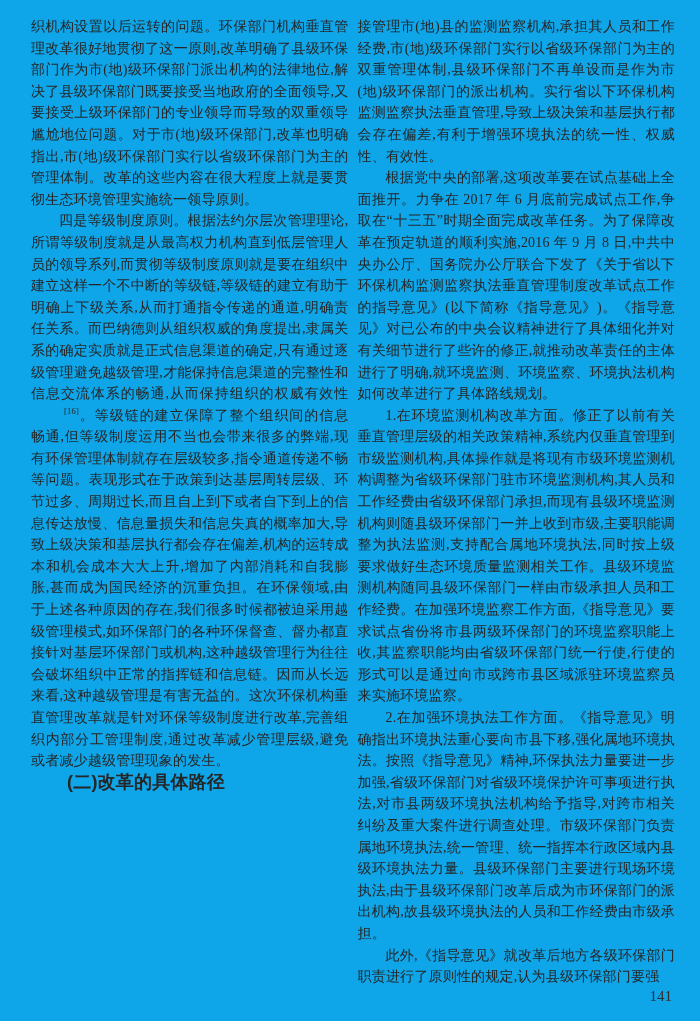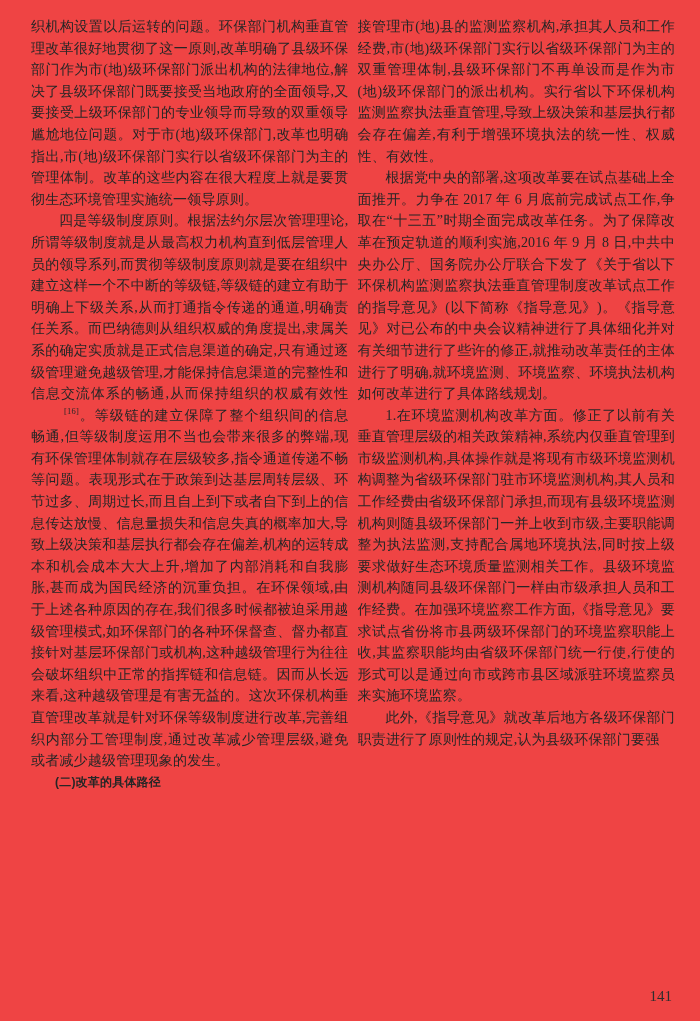--- a/index.html
+++ b/index.html
@@ -4,21 +4,21 @@
 <style>
   html, body {
     margin: 0;
     padding: 0;
     background: #e9e8e6;
   }
   .page {
     position: relative;
     width: 700px;
     height: 1021px;
-    background: #ef4444;
+    background: #0ea5e9;
     overflow: hidden;
     font-family: "Liberation Serif", "DejaVu Serif", serif;
     color: #262626;
     box-sizing: border-box;
   }
   .columns {
     position: absolute;
     left: 31px;
     top: 16px;
     width: 644px;
@@ -37,21 +37,21 @@
     font-size: 14px;
     line-height: 21.6px;
     letter-spacing: 0.2px;
   }
   p.cont { text-indent: 0; }
   p.body { text-indent: 2em; }
   p.heading {
     text-indent: 2em;
     font-weight: bold;
     font-family: "Liberation Sans", "DejaVu Sans", sans-serif;
-    font-size: 12px;
+    font-size: 18px;
   }
   sup.cite {
     font-size: 8.5px;
     line-height: 0;
     vertical-align: super;
     padding-left: 33px;
   }
   .page-number {
     position: absolute;
     right: 28px;
@@ -70,18 +70,19 @@
     <div class="column">
       <p class="cont">织机构设置以后运转的问题。环保部门机构垂直管理改革很好地贯彻了这一原则,改革明确了县级环保部门作为市(地)级环保部门派出机构的法律地位,解决了县级环保部门既要接受当地政府的全面领导,又要接受上级环保部门的专业领导而导致的双重领导尴尬地位问题。对于市(地)级环保部门,改革也明确指出,市(地)级环保部门实行以省级环保部门为主的管理体制。改革的这些内容在很大程度上就是要贯彻生态环境管理实施统一领导原则。</p>
       <p class="body"><span>四是等级制度原则。根据法约尔层次管理理论,所谓等级制度就是从最高权力机构直到低层管理人员的领导系列,而贯彻等级制度原则就是要在组织中建立这样一个不中断的等级链,等级链的建立有助于明确上下级关系,从而打通指令传递的通道,明确责任关系。而巴纳德则从组织权威的角度提出,隶属关系的确定实质就是正式信息渠道的确定,只有通过逐级管理避免越级管理,才能保持信息渠道的完整性和信息交流体系的畅通,从而保持组织的权威有效性</span><sup class="cite">[16]</sup><span>。等级链的建立保障了整个组织间的信息畅通,但等级制度运用不当也会带来很多的弊端,现有环保管理体制就存在层级较多,指令通道传递不畅等问题。表现形式在于政策到达基层周转层级、环节过多、周期过长,而且自上到下或者自下到上的信息传达放慢、信息量损失和信息失真的概率加大,导致上级决策和基层执行都会存在偏差,机构的运转成本和机会成本大大上升,增加了内部消耗和自我膨胀,甚而成为国民经济的沉重负担。在环保领域,由于上述各种原因的存在,我们很多时候都被迫采用越级管理模式,如环保部门的各种环保督查、督办都直接针对基层环保部门或机构,这种越级管理行为往往会破坏组织中正常的指挥链和信息链。因而从长远来看,这种越级管理是有害无益的。这次环保机构垂直管理改革就是针对环保等级制度进行改革,完善组织内部分工管理制度,通过改革减少管理层级,避免或者减少越级管理现象的发生。</span></p>
       <p class="heading">(二)改革的具体路径</p>
     </div>
 
     <div class="column">
       <p class="cont">接管理市(地)县的监测监察机构,承担其人员和工作经费,市(地)级环保部门实行以省级环保部门为主的双重管理体制,县级环保部门不再单设而是作为市(地)级环保部门的派出机构。实行省以下环保机构监测监察执法垂直管理,导致上级决策和基层执行都会存在偏差,有利于增强环境执法的统一性、权威性、有效性。</p>
       <p class="body">根据党中央的部署,这项改革要在试点基础上全面推开。力争在 2017 年 6 月底前完成试点工作,争取在“十三五”时期全面完成改革任务。为了保障改革在预定轨道的顺利实施,2016 年 9 月 8 日,中共中央办公厅、国务院办公厅联合下发了《关于省以下环保机构监测监察执法垂直管理制度改革试点工作的指导意见》(以下简称《指导意见》)。《指导意见》对已公布的中央会议精神进行了具体细化并对有关细节进行了些许的修正,就推动改革责任的主体进行了明确,就环境监测、环境监察、环境执法机构如何改革进行了具体路线规划。</p>
       <p class="body">1.在环境监测机构改革方面。修正了以前有关垂直管理层级的相关政策精神,系统内仅垂直管理到市级监测机构,具体操作就是将现有市级环境监测机构调整为省级环保部门驻市环境监测机构,其人员和工作经费由省级环保部门承担,而现有县级环境监测机构则随县级环保部门一并上收到市级,主要职能调整为执法监测,支持配合属地环境执法,同时按上级要求做好生态环境质量监测相关工作。县级环境监测机构随同县级环保部门一样由市级承担人员和工作经费。在加强环境监察工作方面,《指导意见》要求试点省份将市县两级环保部门的环境监察职能上收,其监察职能均由省级环保部门统一行使,行使的形式可以是通过向市或跨市县区域派驻环境监察员来实施环境监察。</p>
+      <p class="body">2.在加强环境执法工作方面。《指导意见》明确指出环境执法重心要向市县下移,强化属地环境执法。按照《指导意见》精神,环保执法力量要进一步加强,省级环保部门对省级环境保护许可事项进行执法,对市县两级环境执法机构给予指导,对跨市相关纠纷及重大案件进行调查处理。市级环保部门负责属地环境执法,统一管理、统一指挥本行政区域内县级环境执法力量。县级环保部门主要进行现场环境执法,由于县级环保部门改革后成为市环保部门的派出机构,故县级环境执法的人员和工作经费由市级承担。</p>
       <p class="body">此外,《指导意见》就改革后地方各级环保部门职责进行了原则性的规定,认为县级环保部门要强</p>
     </div>
 
   </div>
   <div class="page-number">141</div>
 </div>
 
 </body></html>

